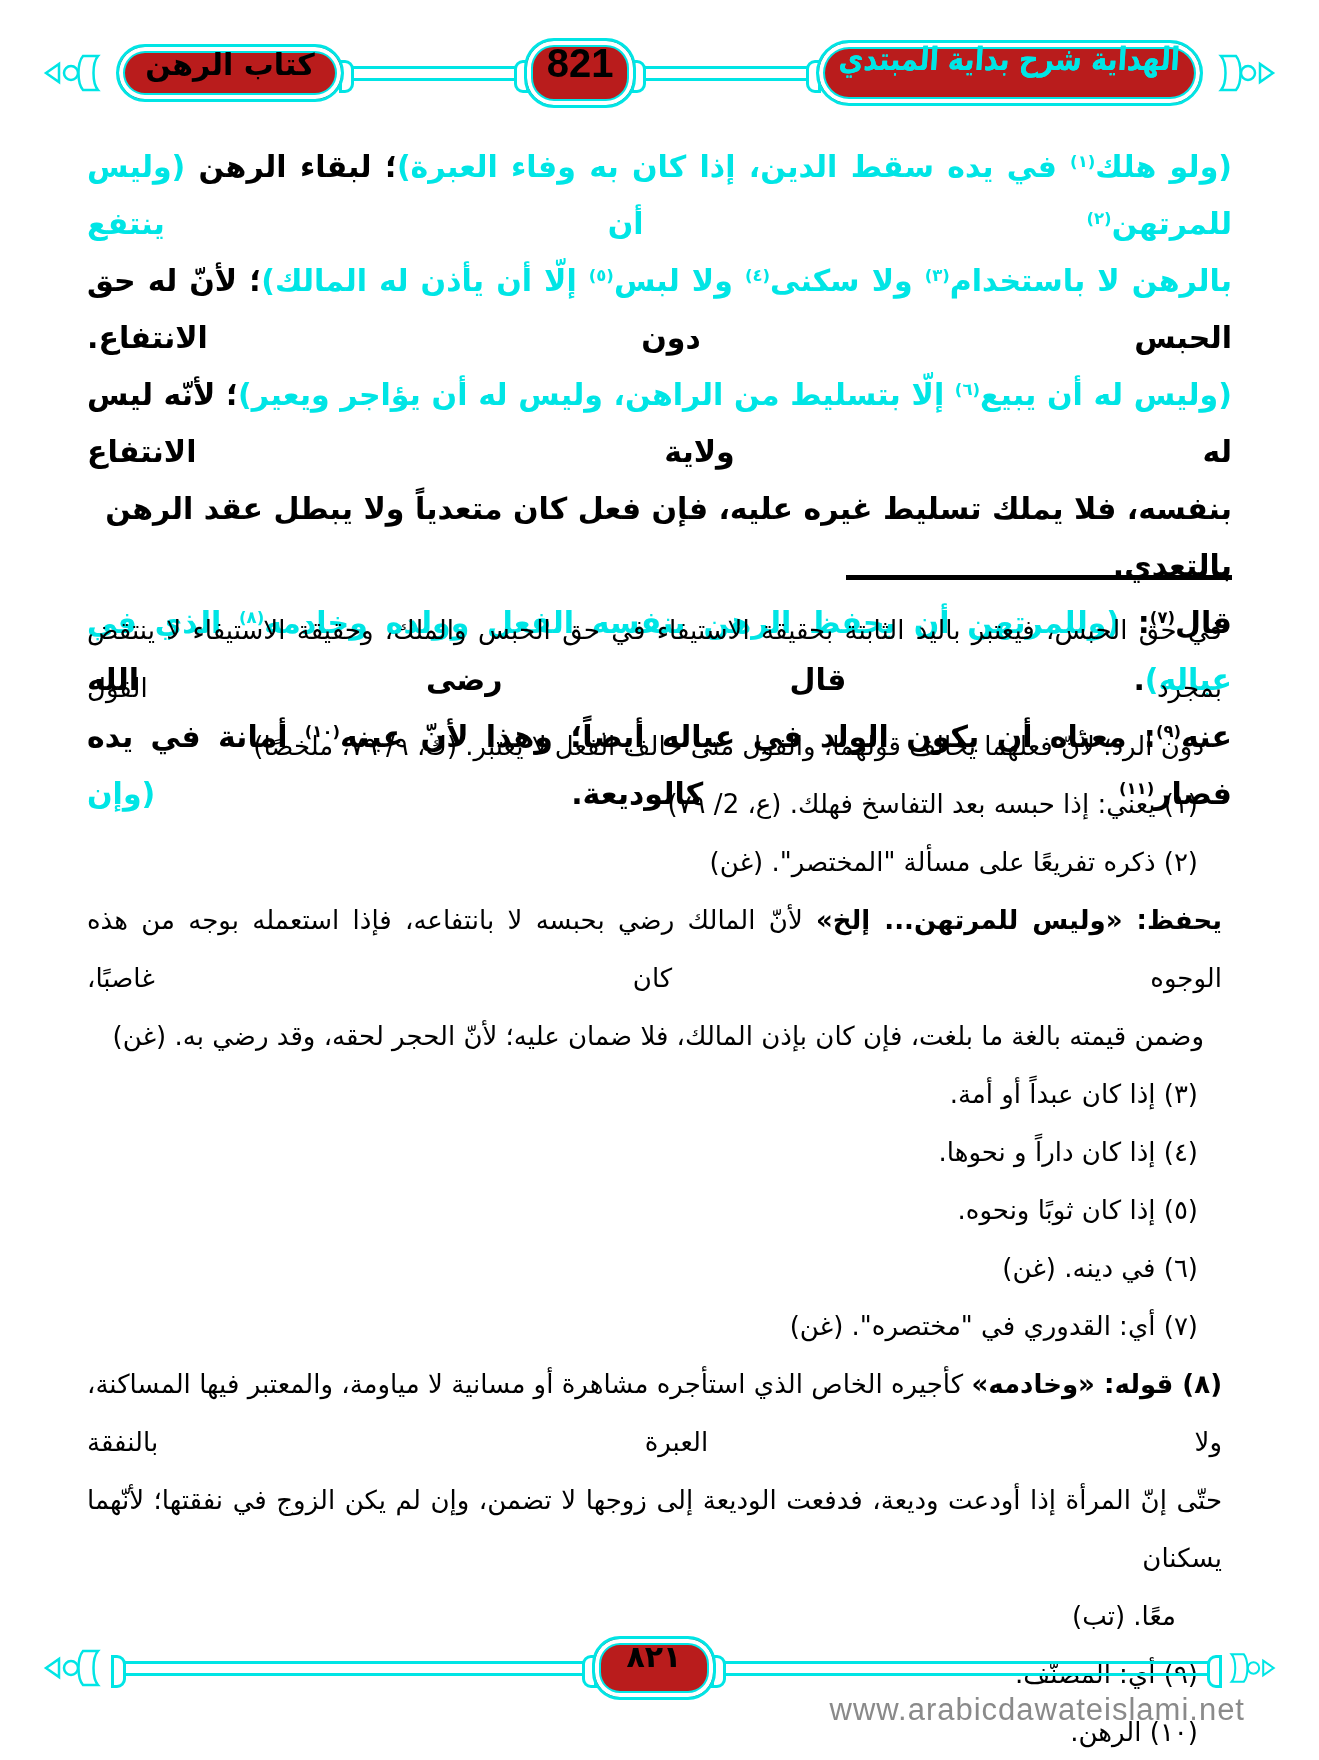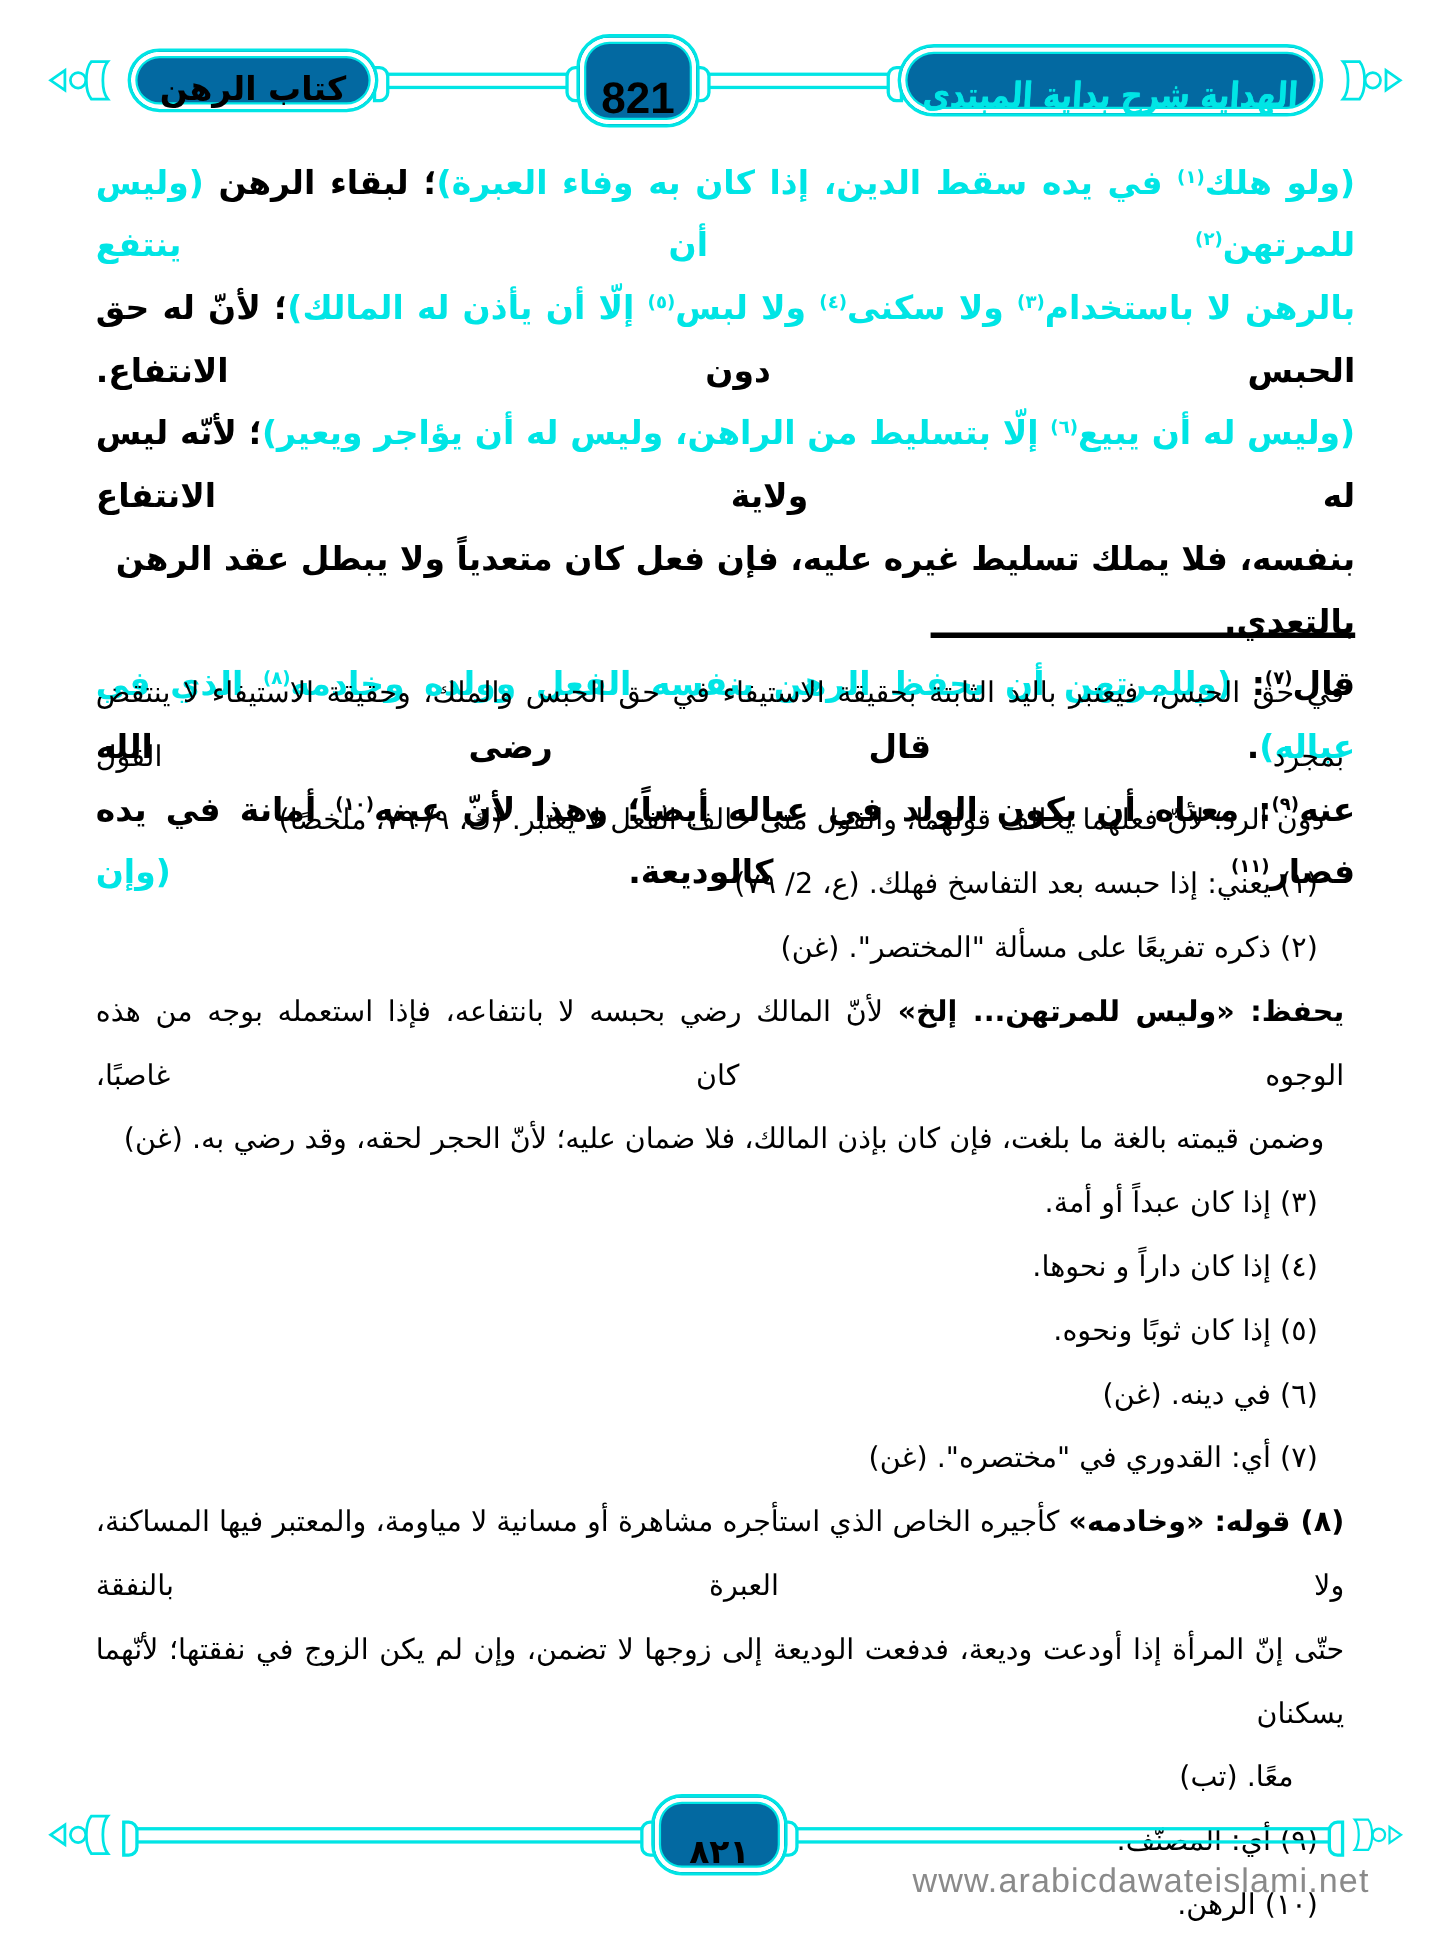--- a/index.html
+++ b/index.html
@@ -7,35 +7,35 @@
     position:relative;width:1319px;height:1760px;background:#ffffff;
     font-family:"DejaVu Sans",sans-serif;overflow:hidden;
   }
   :root{--cyan:#00e5e5;--ink:#000000;--wm:#8a8a8a;}
 
   
   .band{position:absolute;left:42px;right:42px;display:flex;align-items:center;}
   .band-top{top:36px;height:74px;}
   .band-bottom{top:1632px;height:72px;}
   .cartouche{
-    position:relative;display:flex;align-items:flex-end;justify-content:center;
-    border:3px solid var(--cyan);border-radius:34px;background:#0369a1;
+    position:relative;display:flex;align-items:flex-start;justify-content:center;
+    border:3px solid var(--cyan);border-radius:34px;background:#b91c1c;
     box-shadow:inset 0 0 0 4px #fff,inset 0 0 0 6px var(--cyan);
     box-sizing:border-box;padding:0 20px;z-index:2;
   }
   .cart-chapter{min-width:228px;height:58px;}
   .cart-chapter span{font-size:30px;font-weight:bold;color:var(--ink);}
-  .cart-pagenum{min-width:98px;height:85px;border-radius:30px;}
+  .cart-pagenum{min-width:98px;height:70px;border-radius:30px;}
   .cart-pagenum span{font-size:40px;font-weight:bold;color:var(--ink);font-family:"Liberation Sans",sans-serif;}
   .cart-calli{min-width:272px;height:66px;}
   .cart-calli span{
     color:var(--cyan);font-size:27px;font-weight:bold;white-space:nowrap;
     transform:scaleY(1.18) skewX(-4deg);text-shadow:0 0 .6px var(--cyan);
   }
-  .cart-footnum{min-width:124px;height:74px;border-radius:28px;}
+  .cart-footnum{min-width:124px;height:64px;border-radius:28px;}
   .cart-footnum span{font-size:30px;font-weight:bold;color:var(--ink);}
   .connector{
     position:relative;flex:1;height:15px;box-sizing:border-box;
     border-top:3px solid var(--cyan);border-bottom:3px solid var(--cyan);z-index:1;
   }
   .connector::before,.connector::after{
     content:"";position:absolute;top:-9px;width:15px;height:33px;background:#fff;
     border:3px solid var(--cyan);box-sizing:border-box;z-index:3;
   }
   .connector::before{left:-5px;border-radius:0 9px 9px 0;}

